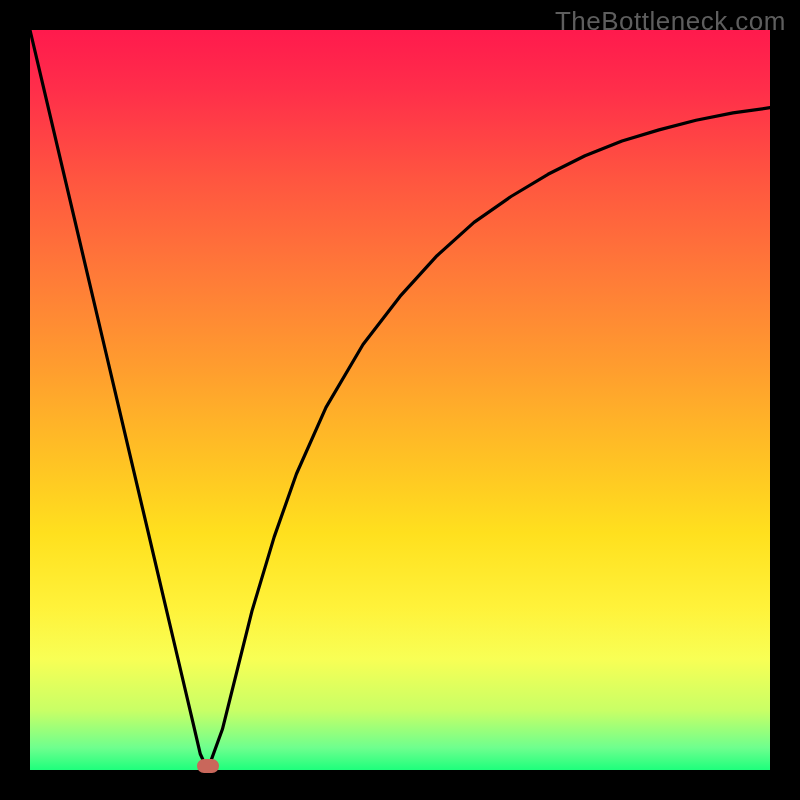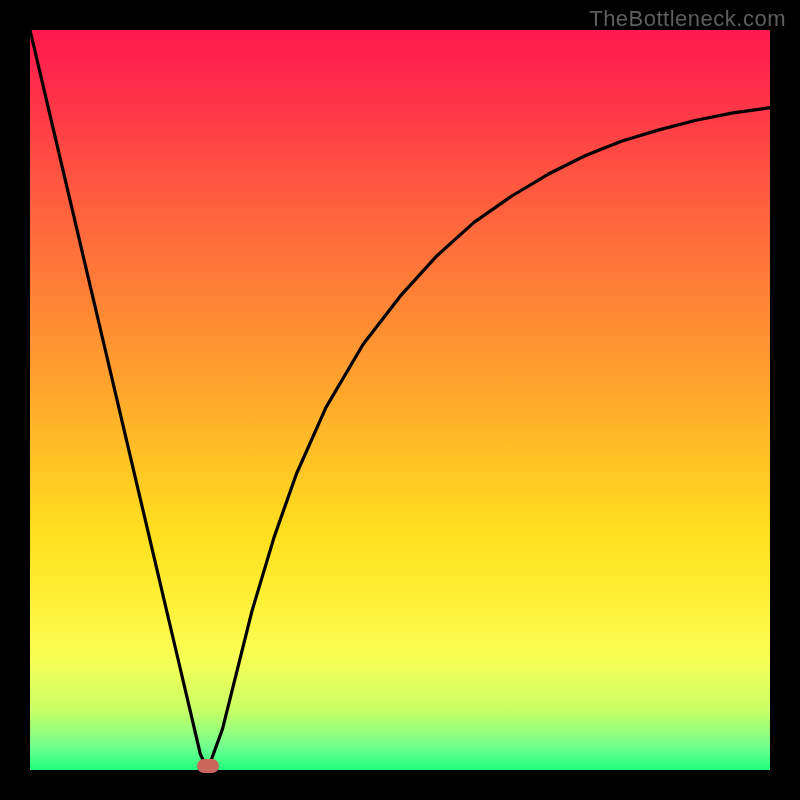--- a/index.html
+++ b/index.html
@@ -30,21 +30,21 @@
       #c8ff66 92%,
       #6eff8e 97%,
       #1eff7c 100%
     );
   }
   .watermark {
     position: absolute;
     top: 6px;
     right: 14px;
     color: #5e5e5e;
-    font-size: 22px;
+    font-size: 26px;
     font-weight: 500;
     letter-spacing: 0.5px;
     user-select: none;
   }
   svg.curve {
     position: absolute;
     left: 0;
     top: 0;
     width: 740px;
     height: 740px;

